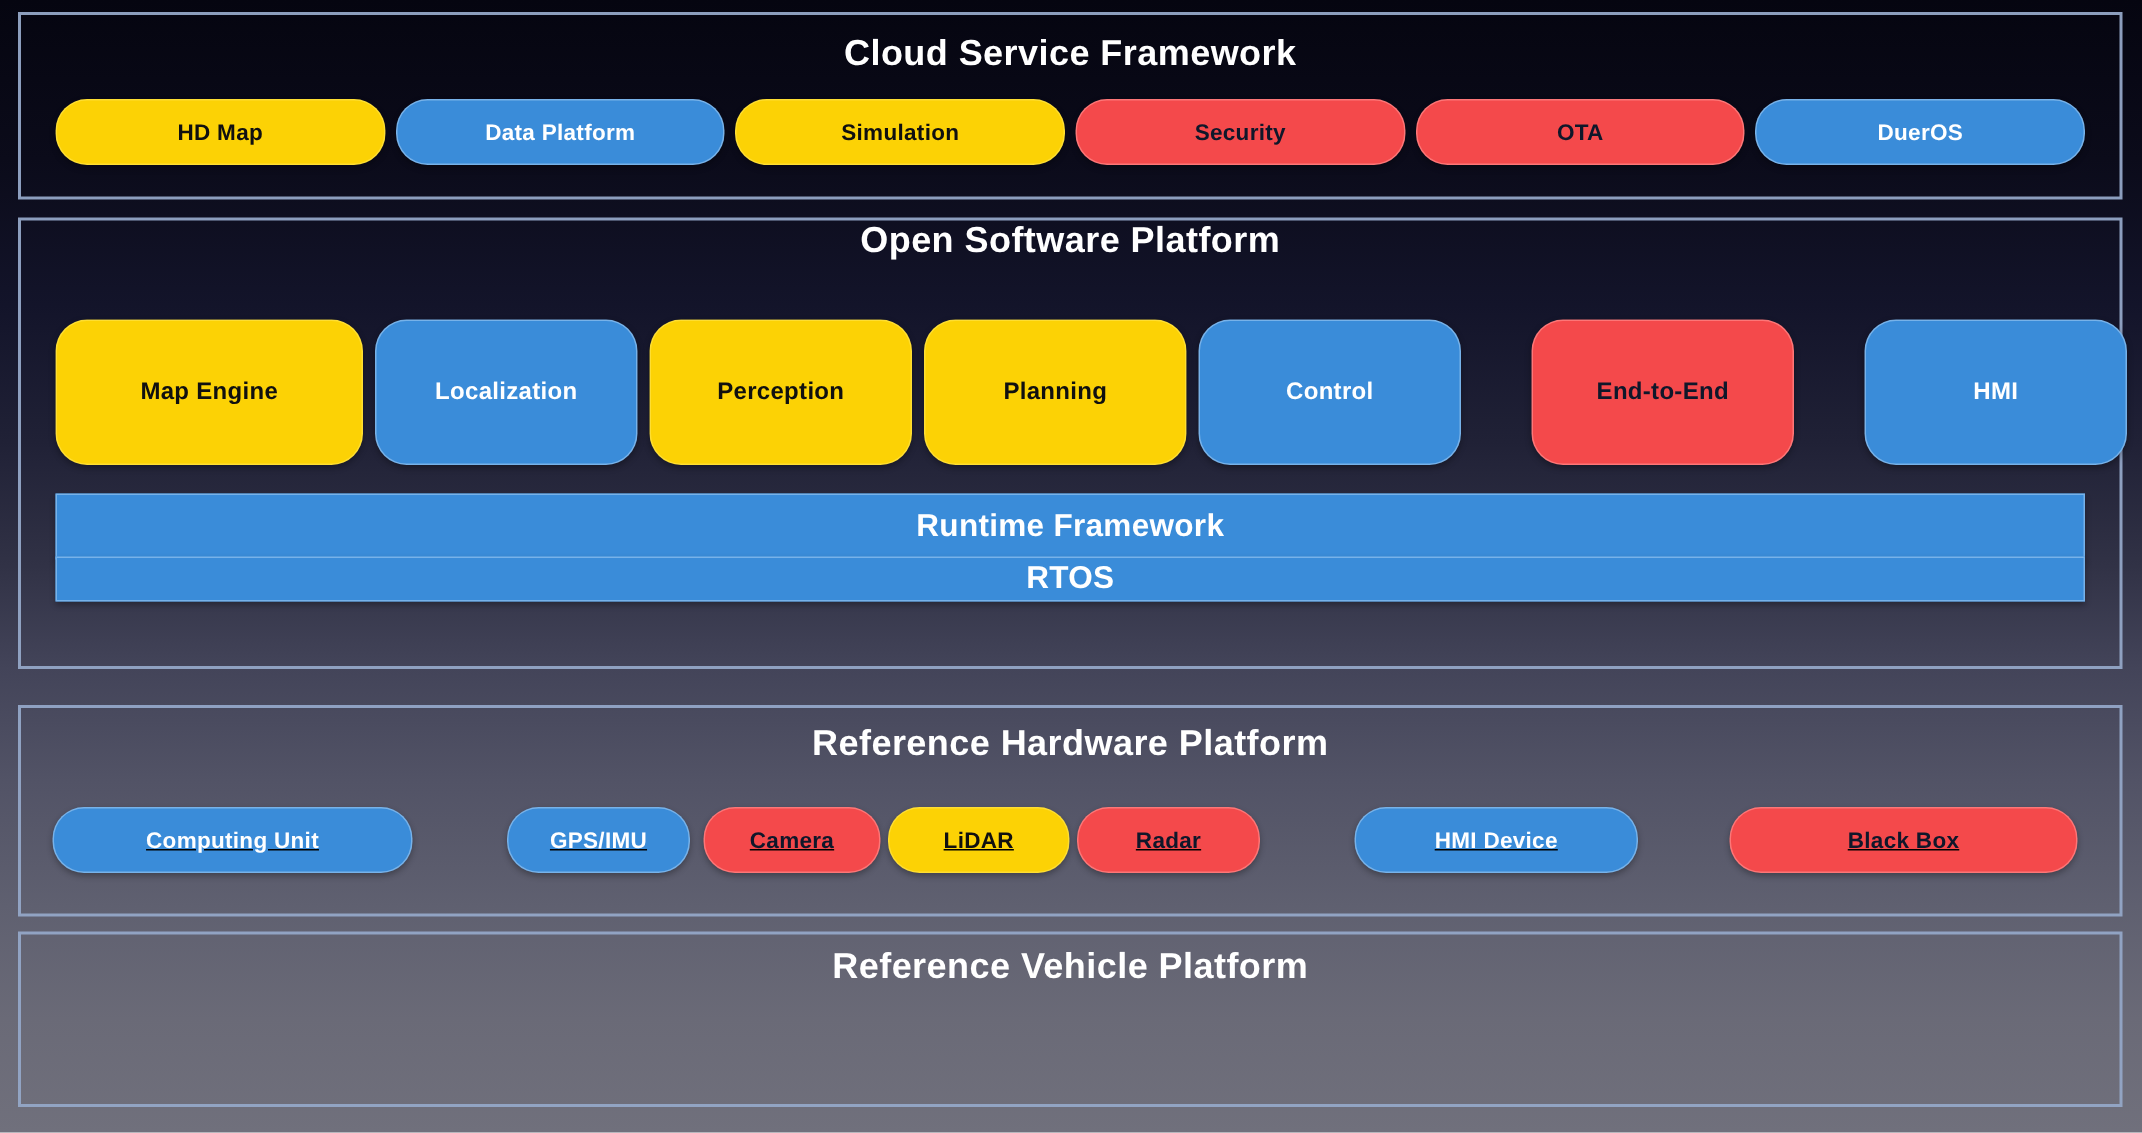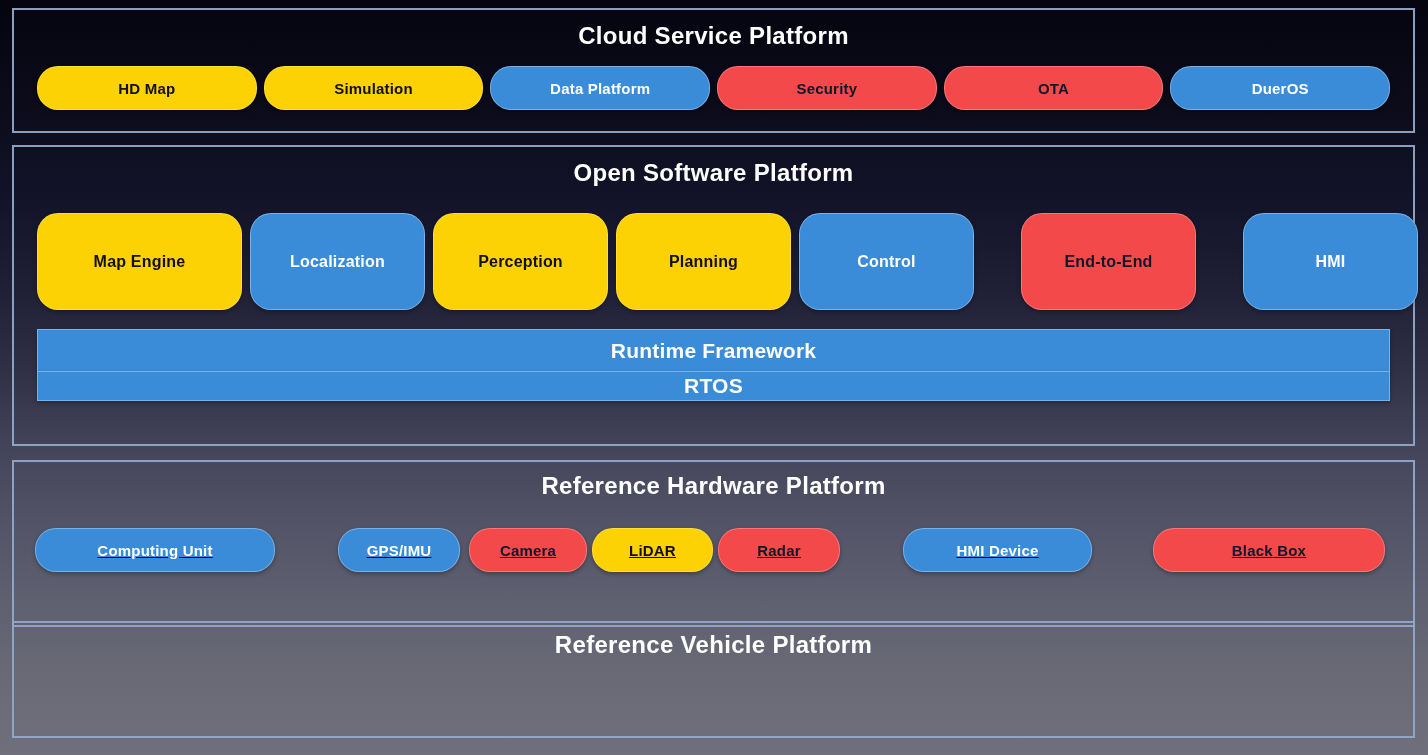--- a/index.html
+++ b/index.html
@@ -59,62 +59,62 @@
   .big{font-size:16px;}
 
   
   #sec-cloud{top:8px;height:125px;}
   #sec-cloud .section-title{top:12px;}
   #sec-cloud .row{left:23px;right:23px;top:56px;height:44px;gap:7px;}
   #sec-cloud .box{flex:1;}
 
   
   #sec-software{top:145px;height:301px;}
-  #sec-software .section-title{top:12px;}
+  #sec-software .section-title{top:0;}
   #row-modules{left:23px;top:66px;height:74px;}
   #row-modules .box{height:97px;}
   .w-me{width:205px;}
   .w-std{width:175px;margin-left:8px;}
   .w-gap{width:175px;margin-left:47px;}
   .fullbar{
     position:absolute;left:23px;right:23px;height:44px;
     display:flex;align-items:center;justify-content:center;
     font-weight:bold;font-size:21px;letter-spacing:0.2px;
     box-shadow:0 2px 4px rgba(0,0,0,0.30);
   }
   #bar-runtime{top:182px;}
   #bar-rtos{top:224px;height:30px;}
 
   
-  #sec-hardware{top:460px;height:167px;padding-left:25px;}
+  #sec-hardware{top:470px;height:141px;padding-left:25px;}
   #sec-hardware .section-title{top:10px;}
   #row-hardware{left:21px;top:66px;height:44px;text-decoration:underline;}
   #row-hardware .box{height:44px;}
   .hw-cu{width:240px;}
   .hw-gps{width:122px;margin-left:63px;}
   .hw-cam{width:118px;margin-left:9px;}
   .hw-lidar{width:121px;margin-left:5px;}
   .hw-radar{width:122px;margin-left:5px;}
   .hw-hmi{width:189px;margin-left:63px;}
   .hw-bb{width:232px;margin-left:61px;}
 
   
   #sec-vehicle{top:621px;height:117px;}
   #sec-vehicle .section-title{top:8px;}
   #bar-vehicle{top:45px;}
 </style>
 </head>
 <body>
 
 <div class="section" id="sec-cloud">
-  <div class="section-title">Cloud Service Platform</div>
+  <div class="section-title">Cloud Service Framework</div>
   <div class="row">
     <div class="box c-yellow">HD Map</div>
+    <div class="box c-blue">Data Platform</div>
     <div class="box c-yellow">Simulation</div>
-    <div class="box c-blue">Data Platform</div>
     <div class="box c-red">Security</div>
     <div class="box c-red">OTA</div>
     <div class="box c-blue">DuerOS</div>
   </div>
 </div>
 
 <div class="section" id="sec-software">
   <div class="section-title">Open Software Platform</div>
   <div class="row" id="row-modules">
     <div class="box big c-yellow w-me">Map Engine</div>

